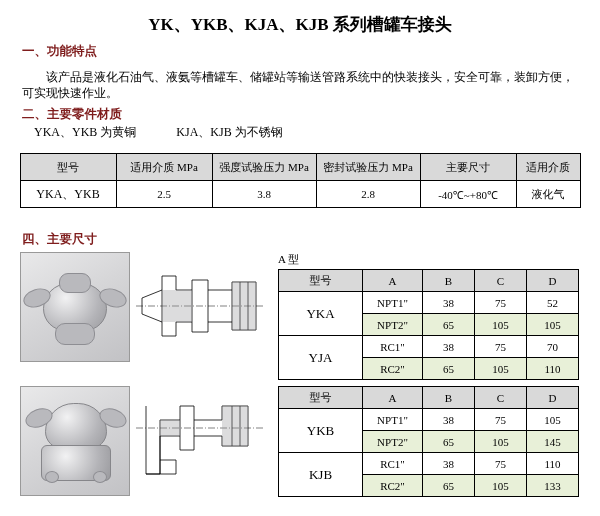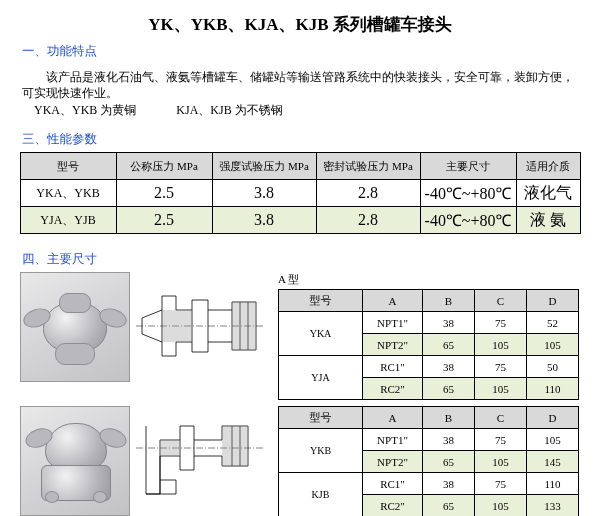--- a/index.html
+++ b/index.html
@@ -25,22 +25,22 @@
   .title {
     text-align: center;
     font-size: 17px;
     font-weight: bold;
     letter-spacing: 0px;
     padding-top: 13px;
     padding-bottom: 2px;
     font-family: "Liberation Serif", serif;
   }
   .section-head {
-    color: #1d4ed8;
-    font-weight: normal;
+    color: #7f1d1d;
+    font-weight: bold;
     font-size: 12.5px;
     margin: 5px 0 1px 14px;
     font-family: "Liberation Sans", sans-serif;
   }
   .para {
     font-size: 12px;
     line-height: 1.35;
     margin: 9px 10px 0 14px;
     text-indent: 24px;
     font-family: "Liberation Sans", sans-serif;
@@ -58,21 +58,21 @@
   
   table.perf {
     border-collapse: collapse;
     margin: 4px auto 0 auto;
     width: 560px;
     table-layout: fixed;
   }
   table.perf th, table.perf td {
     border: 1px solid #000000;
     text-align: center;
-    font-size: 16px;
+    font-size: 11px;
     height: 24px;
     font-family: "Liberation Serif", serif;
   }
   table.perf thead th {
     background: #d9d9d9;
     font-weight: normal;
     font-size: 11px;
   }
   table.perf tbody tr:nth-child(odd) td {
     background: #ffffff;
@@ -145,81 +145,73 @@
     font-family: "Liberation Serif", serif;
   }
   table.dim thead th {
     background: #d9d9d9;
     font-weight: normal;
   }
   table.dim td.shade {
     background: #e8f0d8;
   }
   table.dim td.model {
-    font-size: 10px;
+    font-size: 13px;
   }
 </style>
 </head>
 <body>
 
 <div class="page">
 
   <div class="title">YK、YKB、KJA、KJB 系列槽罐车接头</div>
 
   <div class="section-head">一、功能特点</div>
   <div class="para">该产品是液化石油气、液氨等槽罐车、储罐站等输送管路系统中的快装接头，安全可靠，装卸方便，可实现快速作业。</div>
 
+  <div class="section-head">二、主要零件材质</div>
   <div class="mat-line">
     <span>YKA、YKB 为黄铜</span>
     <span class="gap"></span>
     <span>KJA、KJB 为不锈钢</span>
   </div>
 
-  <div class="section-head">三、性能参数</div>
 
   <table class="perf">
     <colgroup>
       <col style="width:96px">
       <col style="width:96px">
       <col style="width:104px">
       <col style="width:104px">
       <col style="width:96px">
       <col style="width:64px">
     </colgroup>
     <thead>
       <tr>
         <th>型号</th>
-        <th>公称压力 MPa</th>
+        <th>适用介质 MPa</th>
         <th>强度试验压力 MPa</th>
         <th>密封试验压力 MPa</th>
         <th>主要尺寸</th>
         <th>适用介质</th>
       </tr>
     </thead>
     <tbody>
       <tr>
         <td class="firstcol">YKA、YKB</td>
         <td>2.5</td>
         <td>3.8</td>
         <td>2.8</td>
         <td>-40℃~+80℃</td>
         <td>液化气</td>
       </tr>
-      <tr>
-        <td class="firstcol">YJA、YJB</td>
-        <td>2.5</td>
-        <td>3.8</td>
-        <td>2.8</td>
-        <td>-40℃~+80℃</td>
-        <td>液 氨</td>
-      </tr>
     </tbody>
   </table>
 
-  <div class="section-head" style="margin-top:17px">四、主要尺寸</div>
+  <div class="section-head" style="margin-top:23px">四、主要尺寸</div>
 
   <div class="dim-wrap">
 
     <div class="row-block">
 
       <div class="photo">
         <div class="body" style="left:22px; top:30px; width:62px; height:46px; border-radius:30px 30px 26px 26px;"></div>
         <div class="bolt" style="left:2px; top:36px; width:26px; height:16px; transform:rotate(-18deg);"></div>
         <div class="bolt" style="left:78px; top:36px; width:26px; height:16px; transform:rotate(18deg);"></div>
         <div class="bolt" style="left:38px; top:20px; width:30px; height:18px; border-radius:9px;"></div>
@@ -275,21 +267,21 @@
               <td class="shade">NPT2"</td>
               <td class="shade">65</td>
               <td class="shade">105</td>
               <td class="shade">105</td>
             </tr>
             <tr>
               <td class="model" rowspan="2">YJA</td>
               <td>RC1"</td>
               <td>38</td>
               <td>75</td>
-              <td>50</td>
+              <td>70</td>
             </tr>
             <tr>
               <td class="shade">RC2"</td>
               <td class="shade">65</td>
               <td class="shade">105</td>
               <td class="shade">110</td>
             </tr>
           </tbody>
         </table>
       </div>

